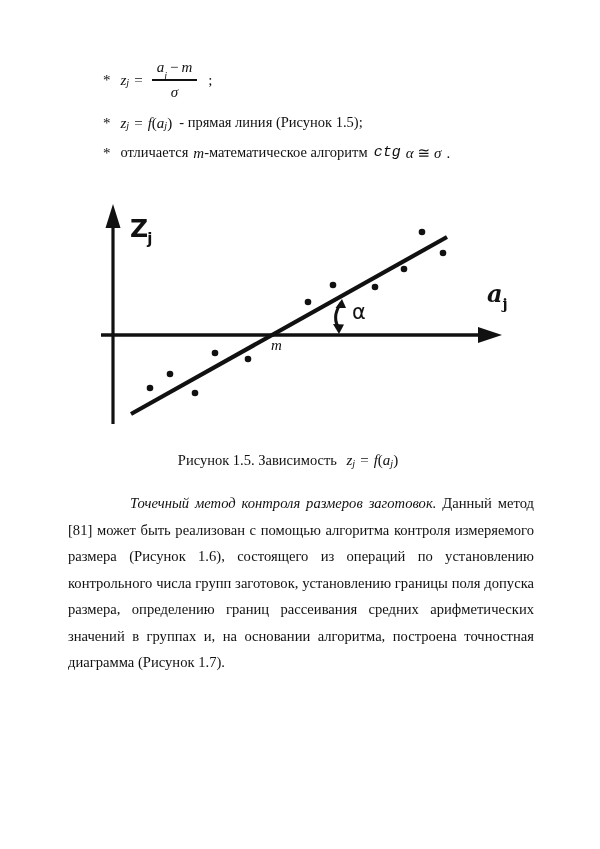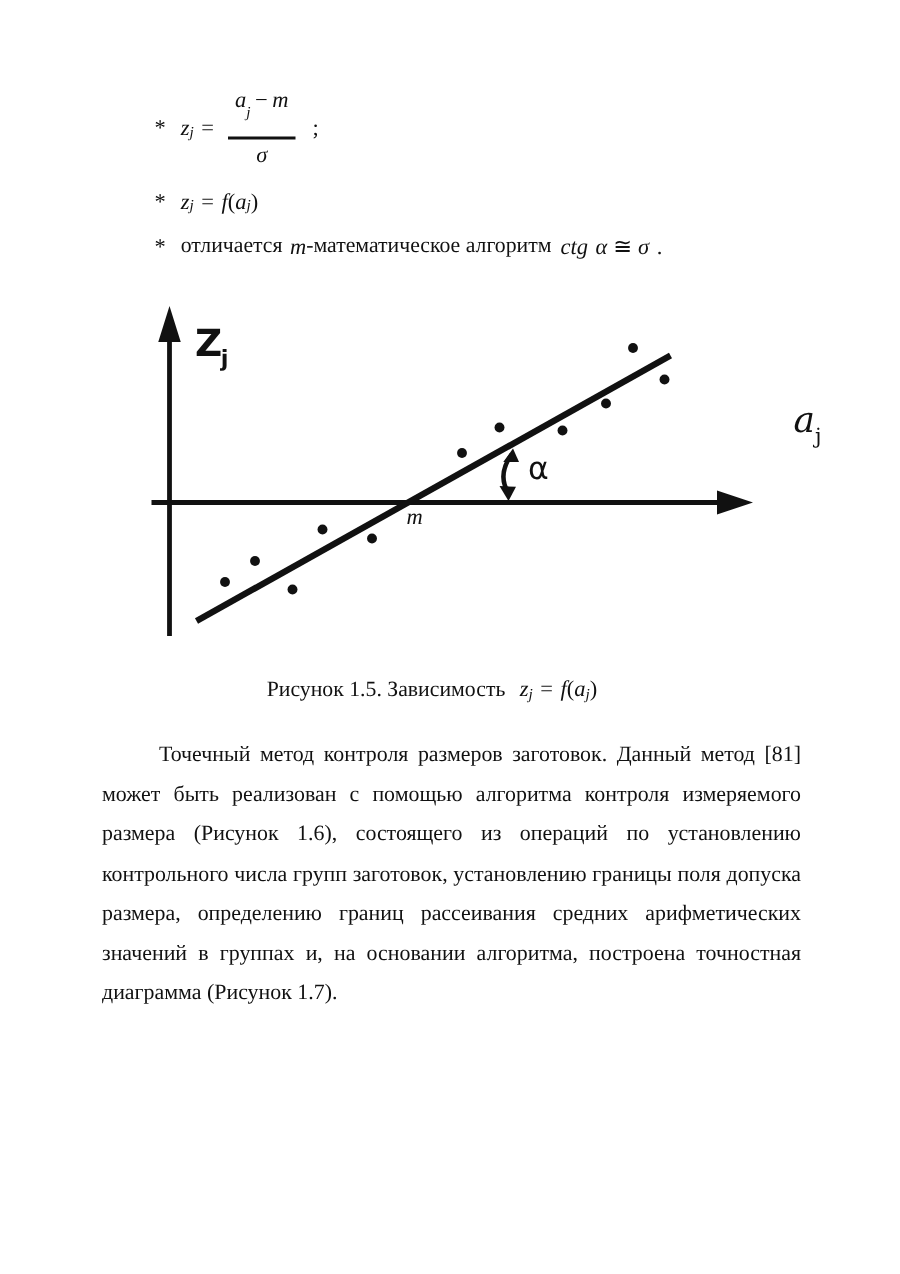--- a/index.html
+++ b/index.html
@@ -70,21 +70,21 @@
   .frac {
     display: inline-flex;
     flex-direction: column;
     align-items: center;
     vertical-align: middle;
     margin: 0 4px;
     position: relative;
     top: -1px;
   }
   .frac .num {
-    padding: 0 5px 14px 5px;
+    padding: 0 5px 2px 5px;
     font-style: italic;
     font-size: 15px;
     white-space: nowrap;
   }
   .frac .bar {
     width: 100%;
     height: 1.3px;
     background: #111;
   }
   .frac .den {
@@ -126,20 +126,22 @@
     line-height: 26.5px;
   }
   .para {
     text-align: justify;
     text-indent: 38px;
     margin: 0 0 2px 0;
     hyphens: none;
   }
   .para:last-child { margin-bottom: 0; }
   .para .lead {
+    font-style: italic;
+    margin-left: 24px;
   }
 </style>
 </head>
 <body>
 
 <div class="page">
 
   <div class="page-number">21</div>
 
   <div class="bullets">
@@ -165,30 +167,31 @@
       <span class="star plain">*</span>
       <span class="math">
         <span class="var">z</span>
           <sub class="sb">j</sub>
         <span class="eq">=</span>
         <span class="var">f</span>
           <span class="plain">(</span>
           <span class="var">a</span>
           <sub class="sb">j</sub>
           <span class="plain">)</span>
+        <span class="txt-norm" style="margin-left:7px;">- прямая линия (Рисунок 1.5);</span>
       </span>
     </div>
 
     <div class="bullet-row">
       <span class="star plain">*</span>
       <span class="math">
         <span class="txt-norm">отличается</span>
         <span class="var" style="margin-left:5px;">m</span>
           <span class="txt-norm">-математическое алгоритм</span>
-        <span class="var" style="margin-left:6px;">ctg</span>
+        <span class="var" style="margin-left:6px;font-family:Liberation Mono, monospace;">ctg</span>
         <span class="var" style="margin-left:5px;">α</span>
         <span class="plain" style="margin:0 4px;">≅</span>
         <span class="var">σ</span>
         <span class="plain" style="margin-left:5px;">.</span>
       </span>
     </div>
 
   </div>
 
   <div class="figure">
@@ -224,21 +227,21 @@
         <path d="M 341,107 C 334,117 334,126 340,134" stroke="#111111" stroke-width="3" fill="none"></path>
         <polygon points="342,103 335.5,112 346,112" fill="#111111"></polygon>
         <polygon points="339,138 333,128 344,128.5" fill="#111111"></polygon>
       </g>
     </svg>
 
     <div style="position:absolute; left:130px; top:20px; font-family:'DejaVu Sans', sans-serif; font-weight:700; font-size:25px; line-height:1;text-align:center;">
       <span>Z</span><span style="font-size:15px; position:relative; top:7px; left:-1px;">j</span>
     </div>
 
-    <div style="position:absolute; left:487px; top:72px; font-family:'DejaVu Serif', serif; font-style:italic; font-weight:400; font-size:24px; line-height:1;margin-left:42px;">
+    <div style="position:absolute; left:487px; top:86px; font-family:'DejaVu Serif', serif; font-style:italic; font-weight:700; font-size:24px; line-height:1;">
       <span>a</span><span style="font-size:14px; position:relative; top:7px; left:0px; font-style:normal;">j</span>
     </div>
 
     <div style="position:absolute; left:352px; top:106px; font-family:'DejaVu Sans', sans-serif; font-size:21px; line-height:1;">α</div>
 
     <div style="position:absolute; left:271px; top:142px; font-family:'Liberation Serif', serif; font-style:italic; font-size:15px; line-height:1;">m</div>
   </div>
 
   <div class="caption">
     <span>Рисунок 1.5. Зависимость</span>

